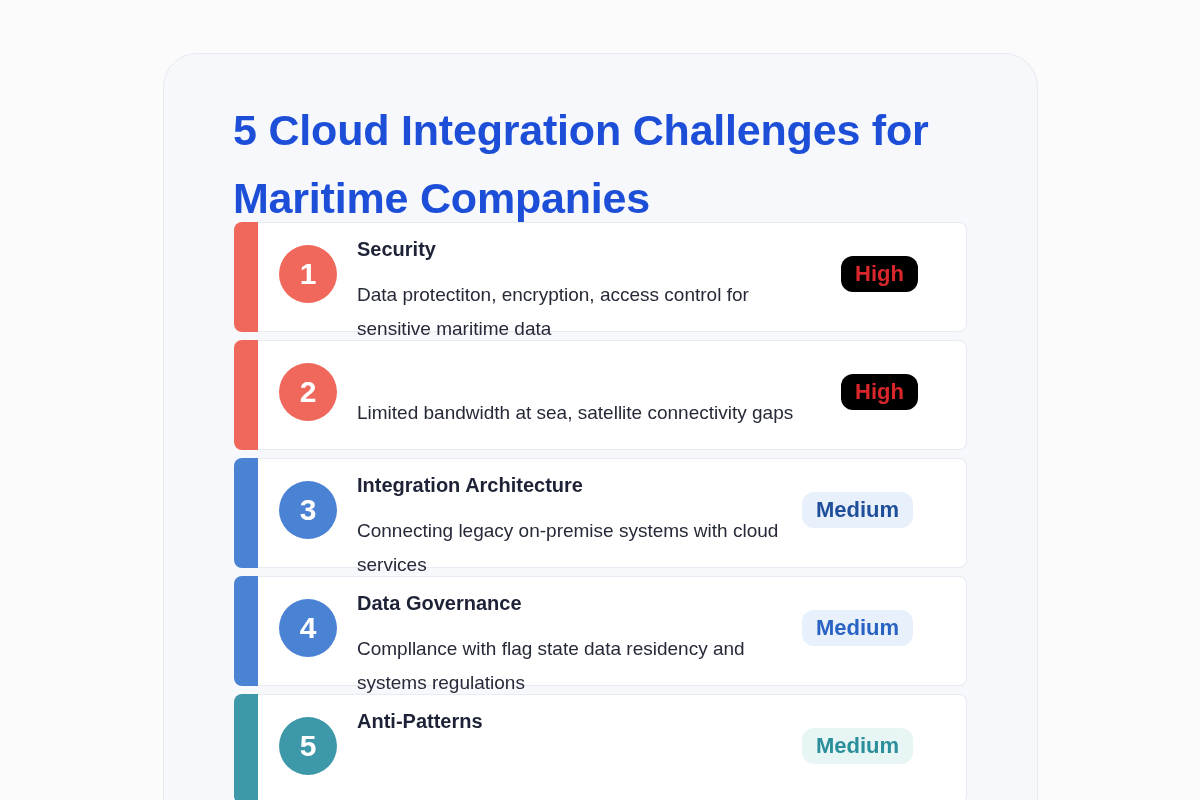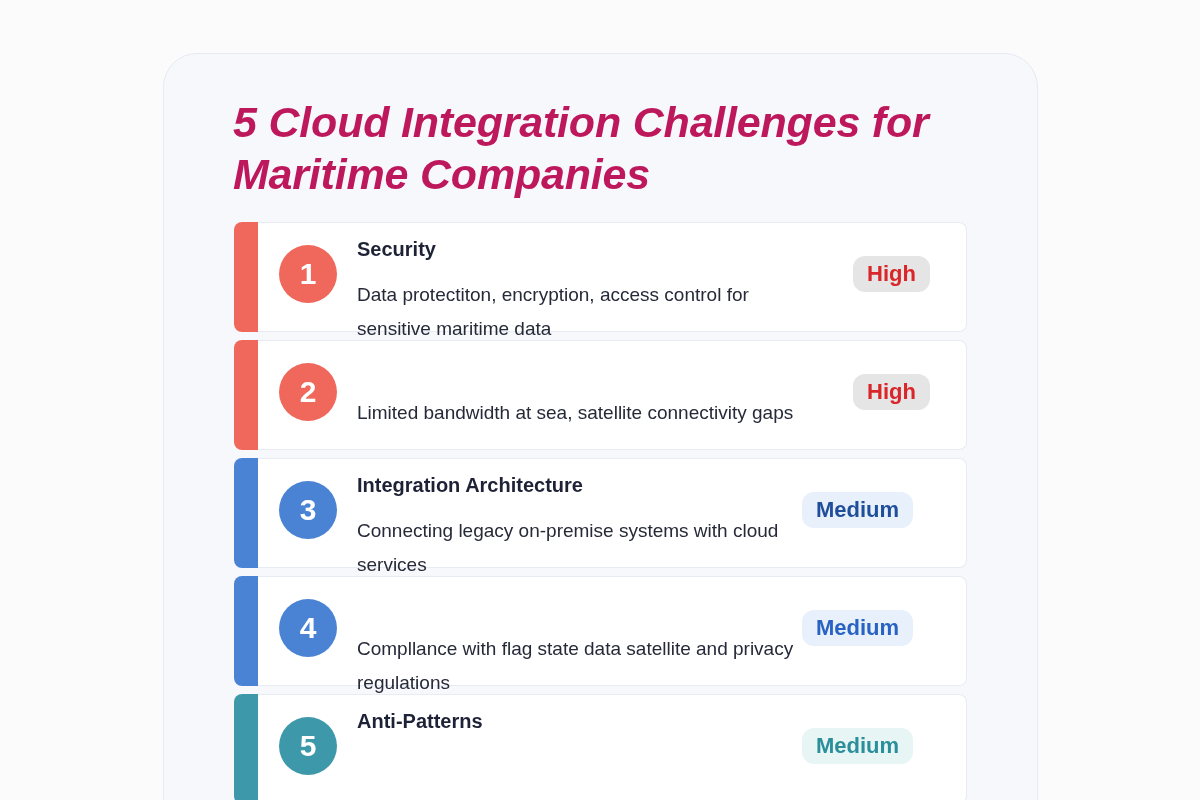--- a/index.html
+++ b/index.html
@@ -15,25 +15,24 @@
       width: 875px; height: 800px;
       background: #f6f8fc;
       border: 1px solid #e6eaf1;
       border-radius: 34px;
     }
     .title {
       position: absolute;
       left: 233px; top: 96px;
       width: 720px;
       font-size: 43px;
-      line-height: 52px;
+      line-height: 68px;
       font-weight: 700;
-      color: #be185d;
+      color: #1d4ed8;
       letter-spacing: -0.2px;
-      font-style: italic;
     }
     .list {
       position: absolute;
       left: 234px; top: 222px;
       width: 733px;
     }
     .item {
       position: absolute;
       left: 0;
       width: 733px;
@@ -83,21 +82,21 @@
     .badge {
       position: absolute;
       top: 34px;
       height: 36px;
       padding: 0 14px;
       border-radius: 12px;
       font-size: 22px;
       font-weight: 700;
       display: flex; align-items: center;
     }
-    .badge.high { left: 607px; background: #e5e5e5; color: #d9262a; margin-left: 12px; }
+    .badge.high { left: 607px; background: #000000; color: #d9262a; }
     .badge.medium { left: 568px; }
   </style>
 </head>
 <body>
 
 <div class="panel"></div>
 
 <h1 class="title">5 Cloud Integration Challenges for Maritime Companies</h1>
 
 <div class="list">
@@ -125,21 +124,22 @@
     <div class="num" style="background:#4a82d4;">3</div>
     <div class="item-title">Integration Architecture</div>
     <div class="item-desc">Connecting legacy on-premise systems with cloud services</div>
     <div class="badge medium" style="background:#e8f0fb;color:#1f4f9a;">Medium</div>
   </div>
 
   <div class="item" style="top:354px;">
     <div class="accent" style="background:#4a82d4;"></div>
     <div class="card"></div>
     <div class="num" style="background:#4a82d4;">4</div>
-    <div class="item-desc">Compllance with flag state data satellite and privacy regulations</div>
+    <div class="item-title">Data Governance</div>
+    <div class="item-desc">Compllance with flag state data residency and systems regulations</div>
     <div class="badge medium" style="background:#e8f0fb;color:#2862c2;">Medium</div>
   </div>
 
   <div class="item" style="top:472px;">
     <div class="accent" style="background:#3d98aa;"></div>
     <div class="card"></div>
     <div class="num" style="background:#3d98aa;">5</div>
     <div class="item-title">Anti-Patterns</div>
     <div class="badge medium" style="background:#e8f5f5;color:#2a8f9a;">Medium</div>
   </div>

